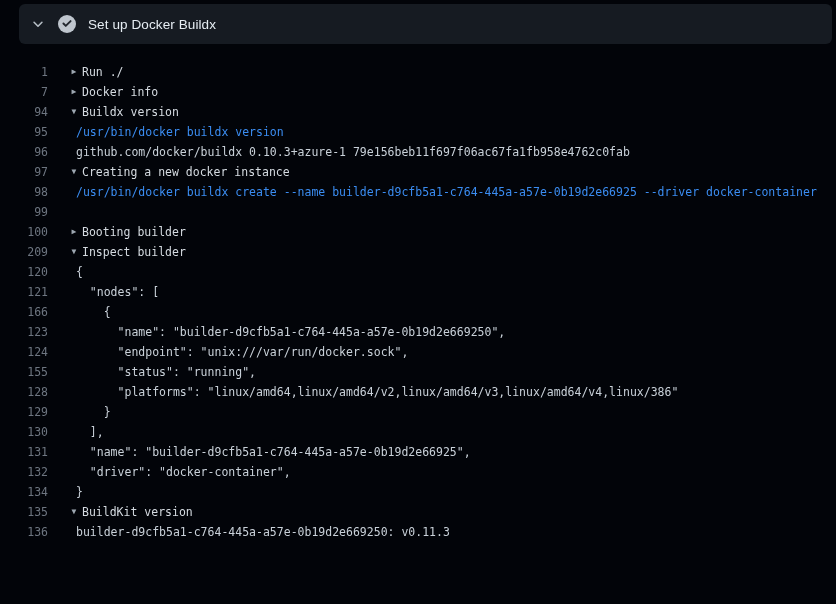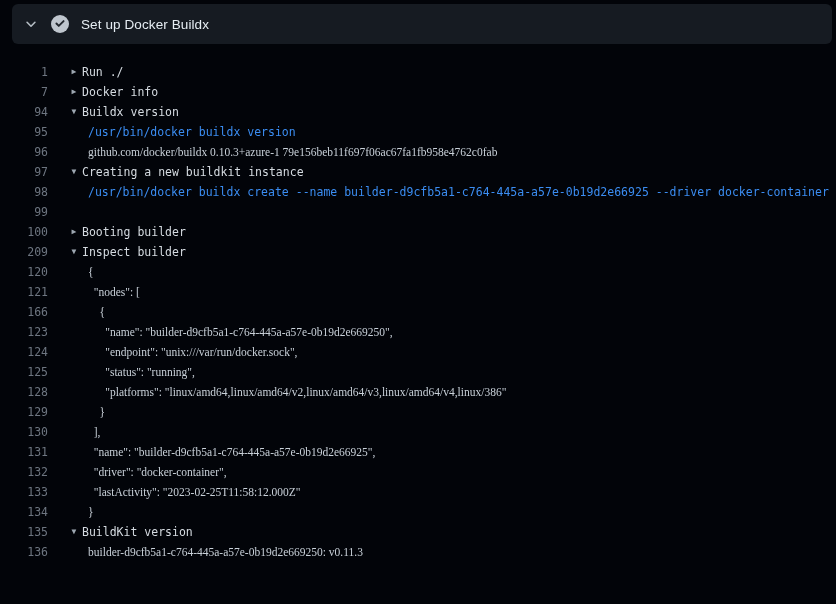--- a/index.html
+++ b/index.html
@@ -9,21 +9,21 @@
   body {
     width: 836px;
     height: 604px;
     background: #020409;
     overflow: hidden;
     position: relative;
     font-family: "Liberation Sans", sans-serif;
   }
   .step-header {
     position: absolute;
-    left: 12px;
+    left: 19px;
     top: 4px;
     right: 4px;
     height: 40px;
     background: #161b22;
     border-radius: 6px;
     display: flex;
     align-items: center;
     cursor: pointer;
   }
   .chev-wrap {
@@ -72,23 +72,23 @@
     text-align: center;
     cursor: pointer;
   }
   .row.group { cursor: pointer; }
   .row.group .tx {
     margin-left: 2px;
     color: #d5dbe1;
   }
   .row.out .tx,
   .row.cmd .tx {
-    margin-left: 40px;
+    margin-left: 28px;
   }
-  .row.out .tx { color: #c9d1d9; font-family: Liberation Serif, serif; }
+  .row.out .tx { color: #c9d1d9; }
   .row.cmd .tx { color: #3b8df2; }
 </style>
 </head>
 <body>
 
 <div class="step-header">
   <span class="chev-wrap">
     <svg width="14" height="14" viewBox="0 0 16 16">
       <path d="M3.5 6 L8 10.5 L12.5 6" fill="none" stroke="#b6bec6" stroke-width="1.8" stroke-linecap="round" stroke-linejoin="round"></path>
     </svg>
@@ -101,33 +101,32 @@
   </span>
   <span class="step-title">Set up Docker Buildx</span>
 </div>
 
 <div class="log">
     <div class="row group collapsed"><span class="ln">1</span><span class="tw">▶</span><span class="tx">Run ./</span></div>
     <div class="row group collapsed"><span class="ln">7</span><span class="tw">▶</span><span class="tx">Docker info</span></div>
     <div class="row group expanded"><span class="ln">94</span><span class="tw">▼</span><span class="tx">Buildx version</span></div>
     <div class="row cmd"><span class="ln">95</span><span class="tx">/usr/bin/docker buildx version</span></div>
     <div class="row out"><span class="ln">96</span><span class="tx">github.com/docker/buildx 0.10.3+azure-1 79e156beb11f697f06ac67fa1fb958e4762c0fab</span></div>
-    <div class="row group expanded"><span class="ln">97</span><span class="tw">▼</span><span class="tx">Creating a new buildkit instance</span></div>
+    <div class="row group expanded"><span class="ln">97</span><span class="tw">▼</span><span class="tx">Creating a new docker instance</span></div>
     <div class="row cmd"><span class="ln">98</span><span class="tx">/usr/bin/docker buildx create --name builder-d9cfb5a1-c764-445a-a57e-0b19d2e66925 --driver docker-container</span></div>
     <div class="row out"><span class="ln">99</span></div>
     <div class="row group collapsed"><span class="ln">100</span><span class="tw">▶</span><span class="tx">Booting builder</span></div>
     <div class="row group expanded"><span class="ln">209</span><span class="tw">▼</span><span class="tx">Inspect builder</span></div>
     <div class="row out"><span class="ln">120</span><span class="tx">{</span></div>
     <div class="row out"><span class="ln">121</span><span class="tx">  "nodes": [</span></div>
     <div class="row out"><span class="ln">166</span><span class="tx">    {</span></div>
     <div class="row out"><span class="ln">123</span><span class="tx">      "name": "builder-d9cfb5a1-c764-445a-a57e-0b19d2e669250",</span></div>
     <div class="row out"><span class="ln">124</span><span class="tx">      "endpoint": "unix:///var/run/docker.sock",</span></div>
-    <div class="row out"><span class="ln">125</span><span class="tx">      "status": "running",</span></div>
+    <div class="row out"><span class="ln">155</span><span class="tx">      "status": "running",</span></div>
     <div class="row out"><span class="ln">128</span><span class="tx">      "platforms": "linux/amd64,linux/amd64/v2,linux/amd64/v3,linux/amd64/v4,linux/386"</span></div>
     <div class="row out"><span class="ln">129</span><span class="tx">    }</span></div>
     <div class="row out"><span class="ln">130</span><span class="tx">  ],</span></div>
     <div class="row out"><span class="ln">131</span><span class="tx">  "name": "builder-d9cfb5a1-c764-445a-a57e-0b19d2e66925",</span></div>
     <div class="row out"><span class="ln">132</span><span class="tx">  "driver": "docker-container",</span></div>
-    <div class="row out"><span class="ln">133</span><span class="tx">  "lastActivity": "2023-02-25T11:58:12.000Z"</span></div>
     <div class="row out"><span class="ln">134</span><span class="tx">}</span></div>
     <div class="row group expanded"><span class="ln">135</span><span class="tw">▼</span><span class="tx">BuildKit version</span></div>
     <div class="row out"><span class="ln">136</span><span class="tx">builder-d9cfb5a1-c764-445a-a57e-0b19d2e669250: v0.11.3</span></div>
   </div>
 
 </body></html>

